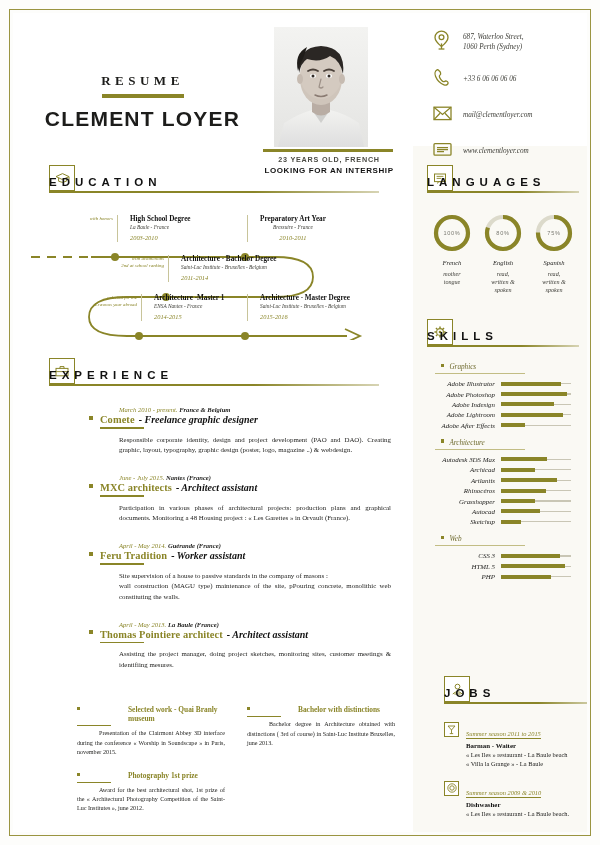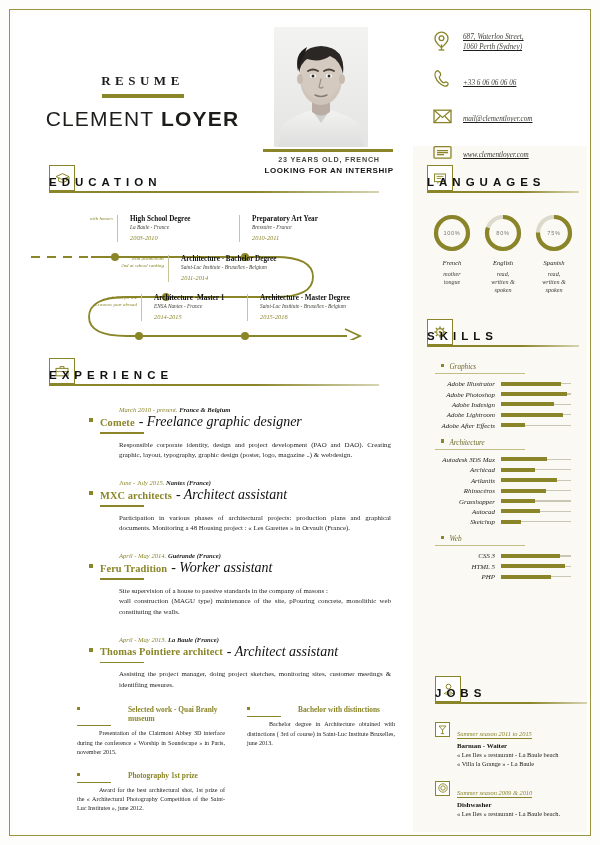--- a/index.html
+++ b/index.html
@@ -48,21 +48,21 @@
     color: #1d1d1b;
   }
   .resume-rule {
     width: 82px; height: 4px; background: #8a8528;
     margin: 5px auto 9px auto;
   }
   .full-name {
     font-family: "Liberation Sans", sans-serif;
     font-size: 21px; letter-spacing: 1.2px; white-space: nowrap;
   }
-  .full-name .fn { font-weight: 400; }
+  .full-name .fn { font-weight: 700; }
   .full-name .ln { font-weight: 700; }
 
   
   .photo-area { position: absolute; left: 247px; top: 12px; width: 120px; height: 122px; }
   .geo-svg { position: absolute; left: -22px; top: 0; width: 150px; height: 125px; }
   .photo {
     position: absolute; left: 14px; top: 2px; width: 94px; height: 120px;
     overflow: hidden;
   }
   .photo svg { display: block; }
@@ -76,21 +76,21 @@
   }
   .photo-caption .line1 {
     font-size: 7.2px; letter-spacing: 0.8px; color: #4a4a44; font-weight: 600;
   }
   .photo-caption .line2 {
     font-size: 8px; letter-spacing: 0.6px; font-weight: 700; color: #111; margin-top: 2px;
   }
 
   
   .contact { position: absolute; left: 420px; top: 16px; width: 160px; }
-  .contact-row { display: flex; align-items: flex-end; margin-bottom: 14px; min-height: 22px; text-decoration: underline; }
+  .contact-row { display: flex; align-items: center; margin-bottom: 14px; min-height: 22px; }
   .contact-icon { width: 30px; flex: 0 0 30px; display: flex; align-items: center; justify-content: flex-start; }
   .contact-text {
     font-family: "Liberation Serif", serif;
     font-style: italic; font-size: 7.2px; line-height: 1.42; color: #3c3c36;
     padding-top: 3px;
   }
 
   
   .sec-head { position: relative; height: 34px; }
   .sec-icon-box {
@@ -150,22 +150,22 @@
   .exp-role-row { display: flex; align-items: center; position: relative; }
   .exp-bullet {
     width: 4px; height: 4px; background: #8a8528; flex: 0 0 4px;
     margin-right: 7px; position: relative; top: -2px;
   }
   .exp-company {
     font-family: "Liberation Serif", serif; font-weight: 700; font-size: 10.4px;
     color: #8a8528; letter-spacing: 0.1px;
   }
   .exp-job {
-    font-family: "Liberation Serif", serif; font-weight: 400; font-style: italic;
-    font-size: 14px; color: #111; margin-left: 4px;
+    font-family: "Liberation Serif", serif; font-weight: 700; font-style: italic;
+    font-size: 10px; color: #111; margin-left: 4px;
   }
   .exp-underline { width: 44px; height: 1.6px; background: #8a8528; margin: 2px 0 0 11px; }
   .exp-desc {
     font-family: "Liberation Serif", serif; font-size: 6.9px; line-height: 1.55;
     color: #1d1d1b; margin: 6px 0 0 30px; text-align: justify; width: 272px;
   }
 
   
   #awards-section { position: absolute; left: 36px; top: 678px; width: 350px; }
   .awards-grid { display: flex; margin-top: 14px; padding-left: 28px; gap: 22px; }
@@ -212,21 +212,21 @@
   .skill-group-rule { height: 1.2px; background: #c2bd84; margin: 2px 0 6px 8px; width: 90px; }
   .skill-row { display: flex; align-items: center; margin-bottom: 3.4px; }
   .skill-name {
     font-family: "Liberation Serif", serif; font-style: italic; font-size: 6.9px;
     width: 74px; text-align: right; padding-right: 6px; color: #1d1d1b; white-space: nowrap;
   }
   .skill-bar { position: relative; height: 4px; width: 70px; }
   .skill-bar .track { position: absolute; left: 0; top: 1.4px; height: 1.2px; width: 100%; background: #c9c6b5; }
   .skill-bar .fill { position: absolute; left: 0; top: 0; height: 4px; background: #8a8528; }
 
-  #jobs-section { position: absolute; left: 22px; top: 663px; width: 152px; }
+  #jobs-section { position: absolute; left: 31px; top: 663px; width: 152px; }
   .jobs-list { margin-top: 12px; }
   .job-item { position: relative; padding-left: 22px; margin-bottom: 12px; }
   .job-icon-box {
     position: absolute; left: 0; top: 0; width: 15px; height: 15px;
     border: 1.1px solid #8a8528; display: flex; align-items: center; justify-content: center;
     background: #fff;
   }
   .job-season {
     font-family: "Liberation Serif", serif; font-style: italic; font-size: 6.4px;
     color: #8a8528; border-bottom: 0.8px solid #8a8528; display: inline-block;
@@ -383,21 +383,21 @@
 
           <div class="edu-item" style="left:88px; top:10px;">
             <div class="edu-note">with honors</div>
             <div class="edu-body">
               <div class="edu-title">High School Degree</div>
               <div class="edu-sub">La Baule - France</div>
               <div class="edu-date">2003-2010</div>
             </div>
           </div>
 
-          <div class="edu-item" style="left:210px; top:10px;">
+          <div class="edu-item" style="left:218px; top:10px;text-align:center;">
             <div class="edu-note"></div>
             <div class="edu-body">
               <div class="edu-title">Preparatory  Art Year</div>
               <div class="edu-sub">Bressuire - France</div>
               <div class="edu-date">2010-2011</div>
             </div>
           </div>
 
           <div class="edu-item" style="left:139px; top:50px;">
             <div class="edu-note">with distinctions<br>2nd at school ranking</div>

